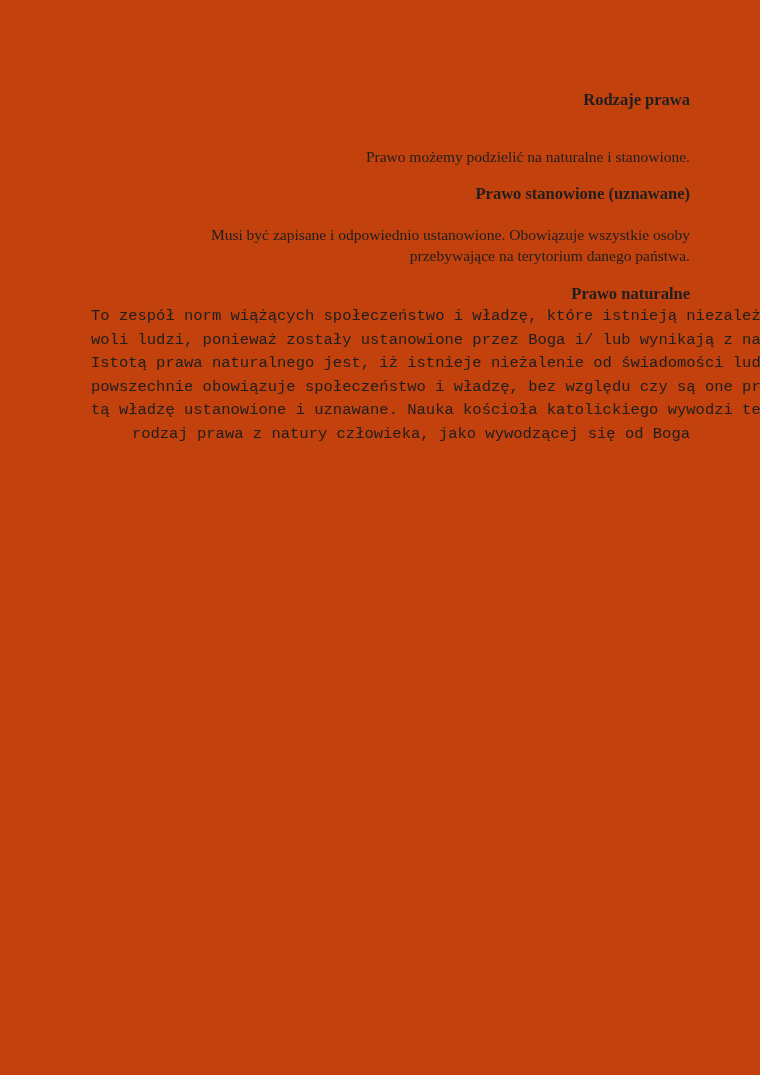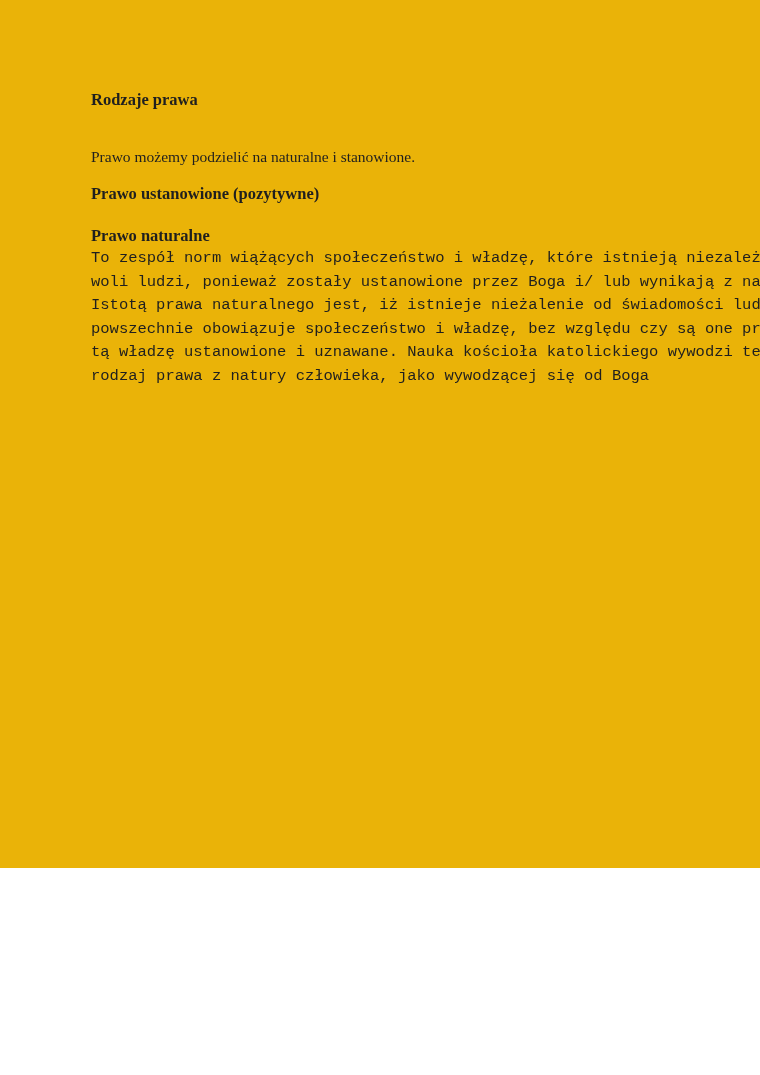--- a/index.html
+++ b/index.html
@@ -3,27 +3,28 @@
 <meta charset="utf-8">
 <style>
   html, body {
     margin: 0;
     padding: 0;
     background: #ffffff;
   }
   .page {
     position: relative;
     width: 760px;
-    height: 868px;
-    background: #eab308;
+    height: 1075px;
+    background: #c2410c;
     box-sizing: border-box;
     padding: 89px 70px 0 91px;
     overflow: hidden;
     font-family: "Liberation Serif", "DejaVu Serif", serif;
     color: #1f1f1f;
+    text-align: right;
   }
   .doc-heading {
     font-size: 16.5px;
     font-weight: bold;
     line-height: 22px;
     margin: 0;
     white-space: pre;
   }
   .doc-para {
     font-size: 15.5px;
@@ -40,22 +41,24 @@
 </style>
 </head>
 <body>
 
 <div class="page">
 
   <h2 class="doc-heading heading-rodzaje">Rodzaje prawa</h2>
 
   <p class="doc-para para-intro">Prawo możemy podzielić na naturalne i stanowione.</p>
 
-  <h2 class="doc-heading heading-stanowione">Prawo ustanowione (pozytywne)</h2>
+  <h2 class="doc-heading heading-stanowione">Prawo stanowione (uznawane)</h2>
 
+  <p class="doc-para para-stanowione">Musi być zapisane i odpowiednio ustanowione. Obowiązuje wszystkie osoby
+przebywające na terytorium danego państwa.</p>
 
   <h2 class="doc-heading heading-naturalne">Prawo naturalne</h2>
 
   <p class="doc-para para-naturalne">To zespół norm wiążących społeczeństwo i władzę, które istnieją niezależnie od
 woli ludzi, ponieważ zostały ustanowione przez Boga i/ lub wynikają z natury.
 Istotą prawa naturalnego jest, iż istnieje nieżalenie od świadomości ludzkiej i
 powszechnie obowiązuje społeczeństwo i władzę, bez względu czy są one przez
 tą władzę ustanowione i uznawane. Nauka kościoła katolickiego wywodzi ten
 rodzaj prawa z natury człowieka, jako wywodzącej się od Boga</p>
 

